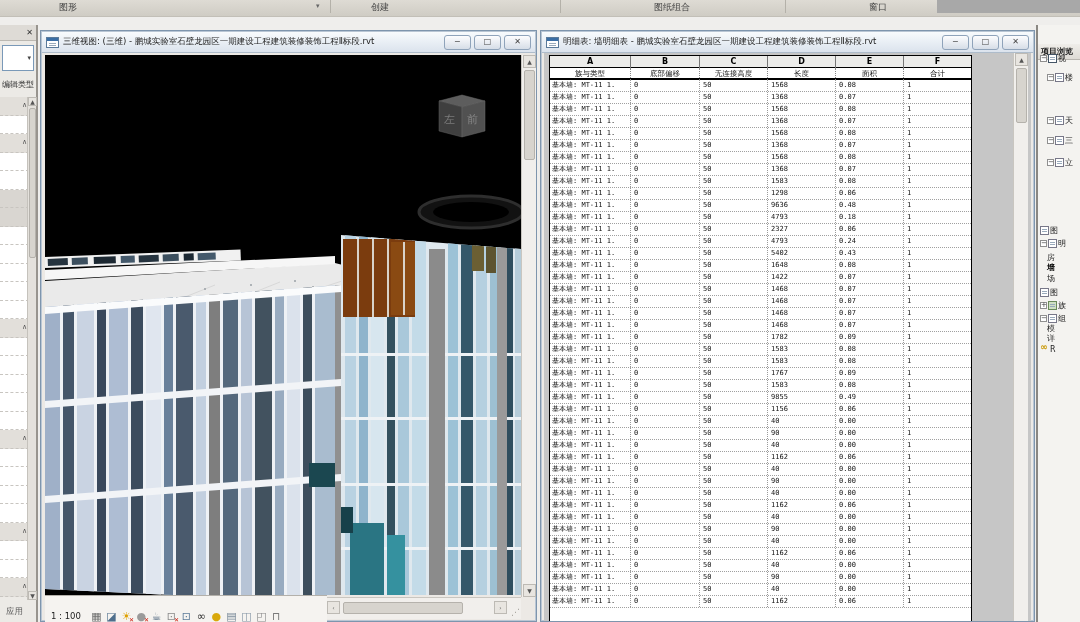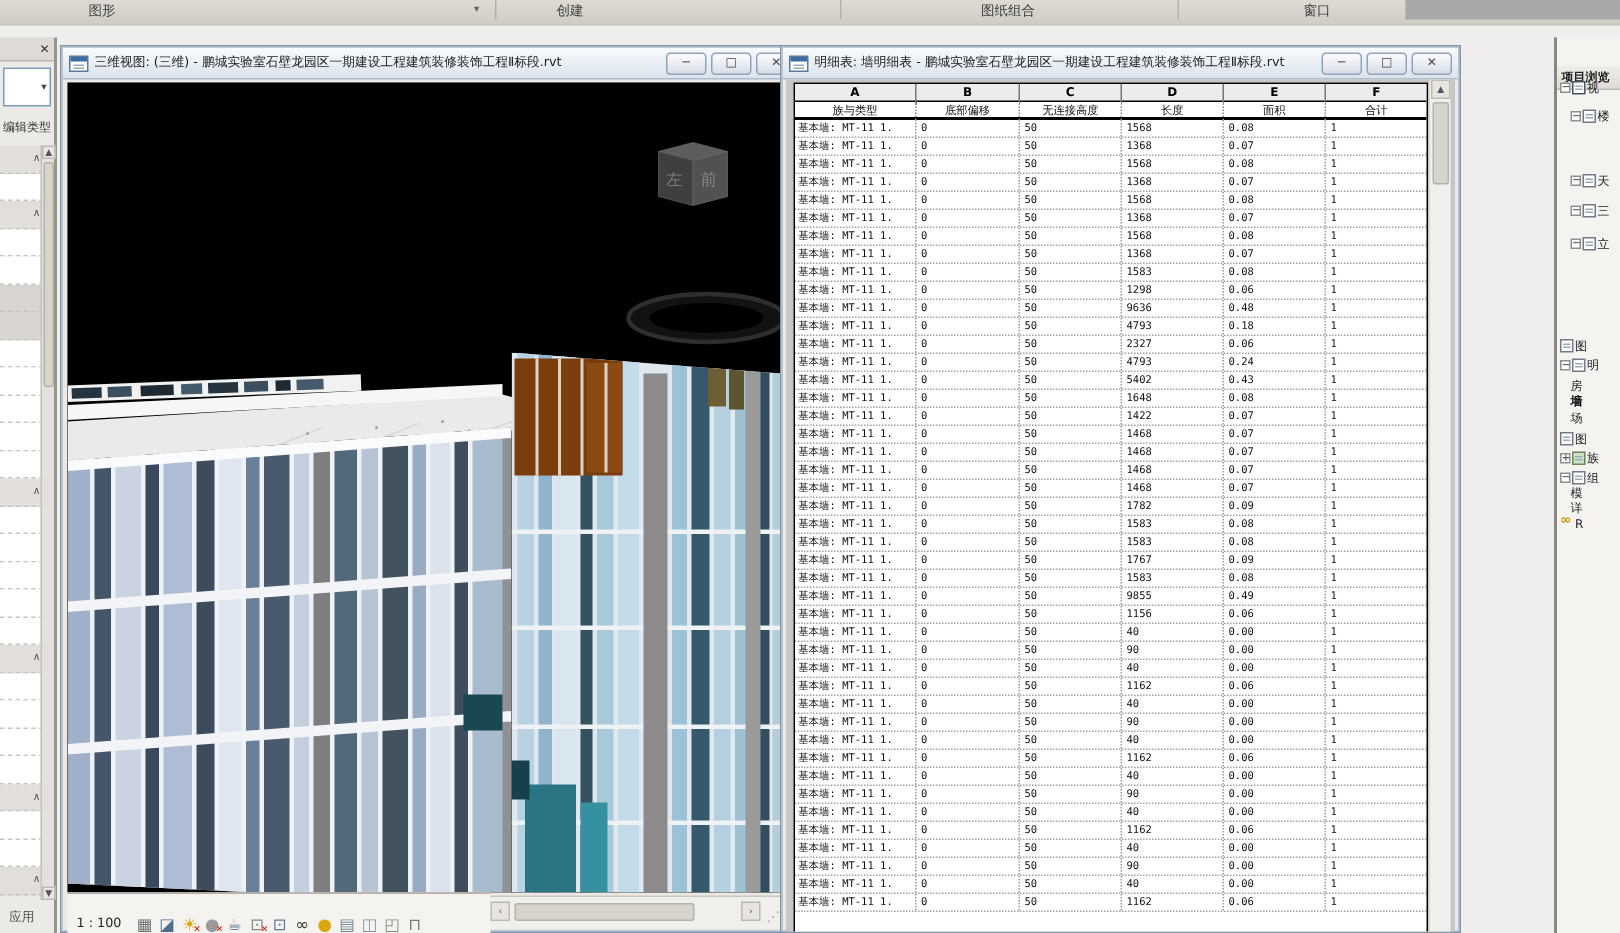--- a/index.html
+++ b/index.html
@@ -321,21 +321,21 @@
       <div class="sb-arrow" style="right:14px;top:3px;">›</div>
       <span class="corner-grip" style="right:1px;bottom:2px;">⋰</span>
     </div>
     <div class="sb-v" style="left:480px;top:24px;width:15px;height:542px;">
       <div class="sb-arrow" style="left:1px;top:0;">▲</div>
       <div class="sb-thumb" style="left:2px;top:15px;width:11px;height:90px;"></div>
       <div class="sb-arrow" style="left:1px;bottom:0;">▼</div>
     </div>
   </div>
 
-  <div class="win" style="left:520px;top:30px;width:454px;height:592px;">
+  <div class="win" style="left:540px;top:30px;width:495px;height:592px;">
     <div class="titlebar">
       <span class="doc-icon"></span>
       <span class="title-text">明细表: 墙明细表 - 鹏城实验室石壁龙园区一期建设工程建筑装修装饰工程Ⅱ标段.rvt</span>
       <span class="winbtns">
         <span class="wbtn">─</span>
         <span class="wbtn">□</span>
         <span class="wbtn">✕</span>
       </span>
     </div>
 

